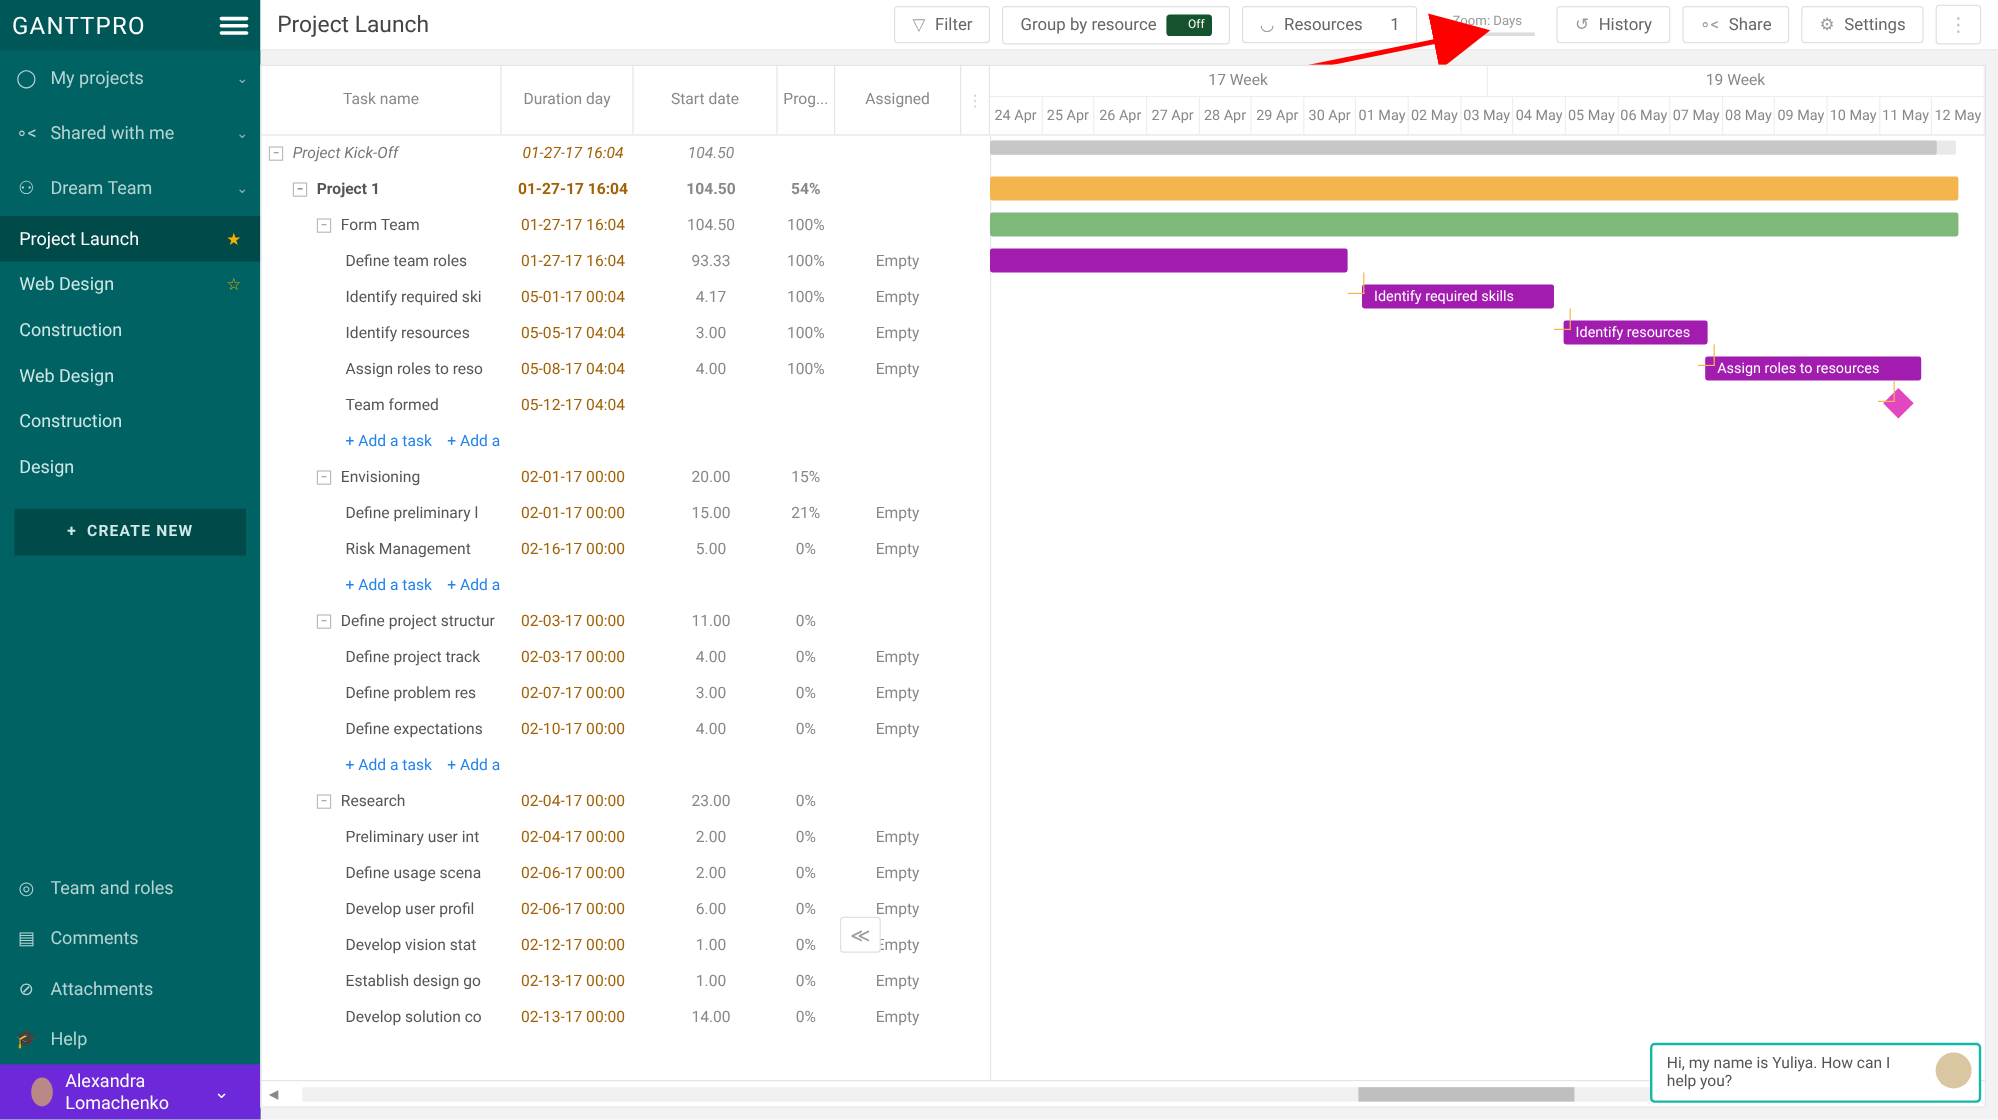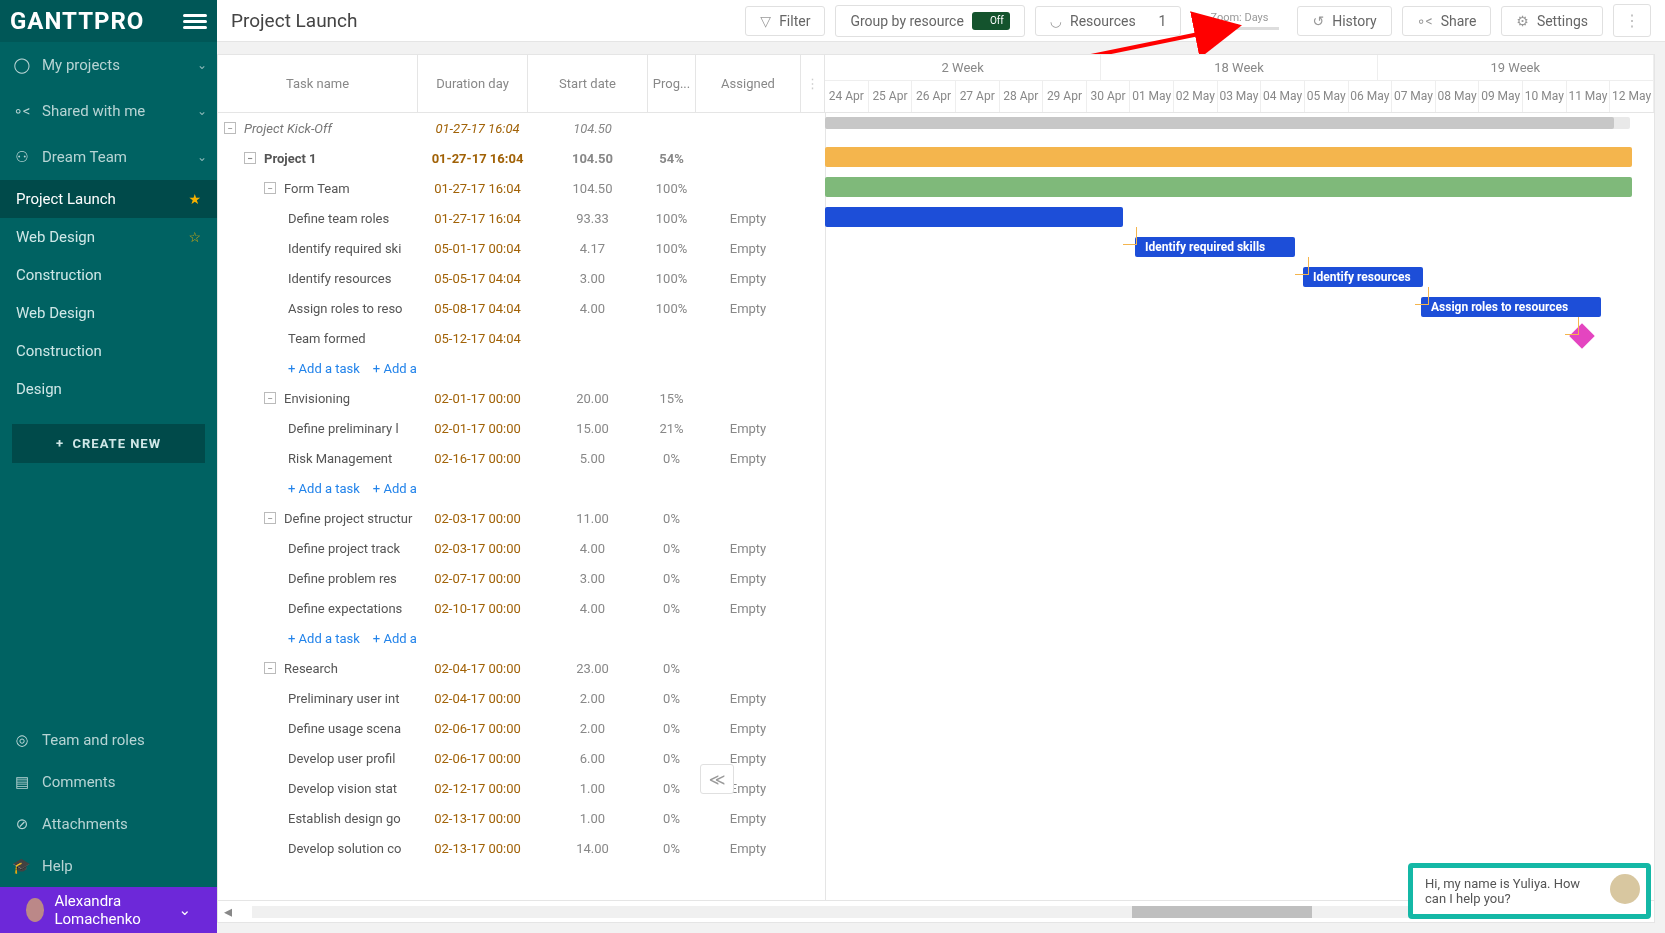--- a/index.html
+++ b/index.html
@@ -1,19 +1,19 @@
 <!DOCTYPE html>
 <html><head>
 <meta charset="utf-8">
 <style>
 *{margin:0;padding:0;box-sizing:border-box;font-family:-apple-system,BlinkMacSystemFont,"Segoe UI",Roboto,Arial,sans-serif}
 body{background:#f2f2f2;width:1665px;height:933px;overflow:hidden;position:relative}
 .sidebar{position:absolute;left:0;top:0;width:217px;height:100%;background:#006262;color:#fff}
 .logo-bar{height:42px;display:flex;align-items:center;padding:0 10px;background:#005757}
-.logo{font-weight:700;font-size:24px;letter-spacing:1px;flex:1}
+.logo{font-weight:400;font-size:20px;letter-spacing:1px;flex:1}
 .hamburger{width:24px;cursor:pointer}
 .hamburger span{display:block;height:3px;background:#fff;margin:3px 0;border-radius:2px}
 .nav-section{padding:14px 10px;display:flex;align-items:center;color:#b7d4d4;font-size:15px;cursor:pointer}
 .nav-section .ico{width:24px;display:inline-flex;justify-content:center}
 .nav-section .lbl{flex:1;padding-left:8px}
 .nav-section .chev{font-size:12px;color:#89b5b5}
 .proj-item{padding:10px 16px 10px 16px;font-size:15px;color:#cfe7e7;cursor:pointer;display:flex;align-items:center}
 .proj-item.active{background:#004a4a;color:#fff}
 .proj-item .star{margin-left:auto;font-size:14px}
 .star.gold{color:#f5b100}
@@ -61,27 +61,27 @@
 .indent2{padding-left:46px!important}
 .indent3{padding-left:70px!important}
 .add-link{color:#2283ea;font-size:13px;cursor:pointer}
 .gantt-area{position:absolute;left:607px;top:0;right:0;height:100%;}
 .gantt-area::before{content:"";position:absolute;left:0;top:0;bottom:0;width:1px;background:#e5e5e5}
 .gantt-scrollbar{position:absolute;top:4px;left:0;right:24px;height:12px;background:#e9e9e9;border-radius:2px}
 .gantt-scrollbar .thumb{position:absolute;left:0;width:98%;height:100%;background:#c7c7c7;border-radius:2px}
 .bar{position:absolute;height:20px;border-radius:2px}
 .bar.orange{background:#f4b54d}
 .bar.green{background:#7fb97a}
-.bar.teal{background:#1d4ed8;color:#fff;font-size:12px;font-weight:700;display:flex;align-items:center;padding-left:10px;white-space:nowrap}
+.bar.teal{background:#a21caf;color:#fff;font-size:12px;font-weight:400;display:flex;align-items:center;padding-left:10px;white-space:nowrap}
 .milestone{position:absolute;width:18px;height:18px;background:#e445c0;transform:rotate(45deg)}
 .hscroll{position:absolute;bottom:0;left:0;right:0;height:22px;border-top:1px solid #e5e5e5;display:flex;align-items:center}
 .hscroll .track{flex:1;height:12px;background:#f0f0f0;margin:0 14px;position:relative}
 .hscroll .thumb{position:absolute;left:880px;width:180px;height:100%;background:#bfbfbf}
 .rewind{position:absolute;width:34px;height:30px;border:1px solid #e0e0e0;border-radius:3px;left:700px;top:764px;display:flex;align-items:center;justify-content:center;color:#999;background:#fff}
-.chat{position:absolute;right:14px;bottom:14px;background:#fff;border:5px solid #14b8a6;border-radius:4px;padding:8px 50px 8px 12px;font-size:13px;color:#555;width:243px}
+.chat{position:absolute;right:14px;bottom:14px;background:#fff;border:2px solid #14b8a6;border-radius:4px;padding:8px 50px 8px 12px;font-size:13px;color:#555;width:276px}
 .chat .av{position:absolute;right:6px;top:6px;width:30px;height:30px;border-radius:50%;background:#d8c7a0}
 .link-orange{position:absolute;border:1px solid #f4b54d;border-top:none;border-left:none;width:14px}
 svg.arrow{position:absolute;overflow:visible}
 </style>
 </head>
 <body>
 
 <div class="sidebar">
   <div class="logo-bar">
     <span class="logo">GANTTPRO</span>
@@ -200,22 +200,21 @@
 <div class="main">
   <div class="grid-head">
     <div class="col taskname">Task name</div>
     <div class="col dur">Duration day</div>
     <div class="col start">Start date</div>
     <div class="col prog">Prog...</div>
     <div class="col assign">Assigned</div>
     <div class="col opts">⋮</div>
     <div class="gantt-head">
       <div class="week-row" id="week-row">
-          <div class="week-cell">2 Week</div>
-          <div class="week-cell">18 Week</div>
+          <div class="week-cell">17 Week</div>
           <div class="week-cell">19 Week</div>
         </div>
       <div class="day-row" id="day-row">
           <div class="day-cell">24 Apr</div>
           <div class="day-cell">25 Apr</div>
           <div class="day-cell">26 Apr</div>
           <div class="day-cell">27 Apr</div>
           <div class="day-cell">28 Apr</div>
           <div class="day-cell">29 Apr</div>
           <div class="day-cell">30 Apr</div>

